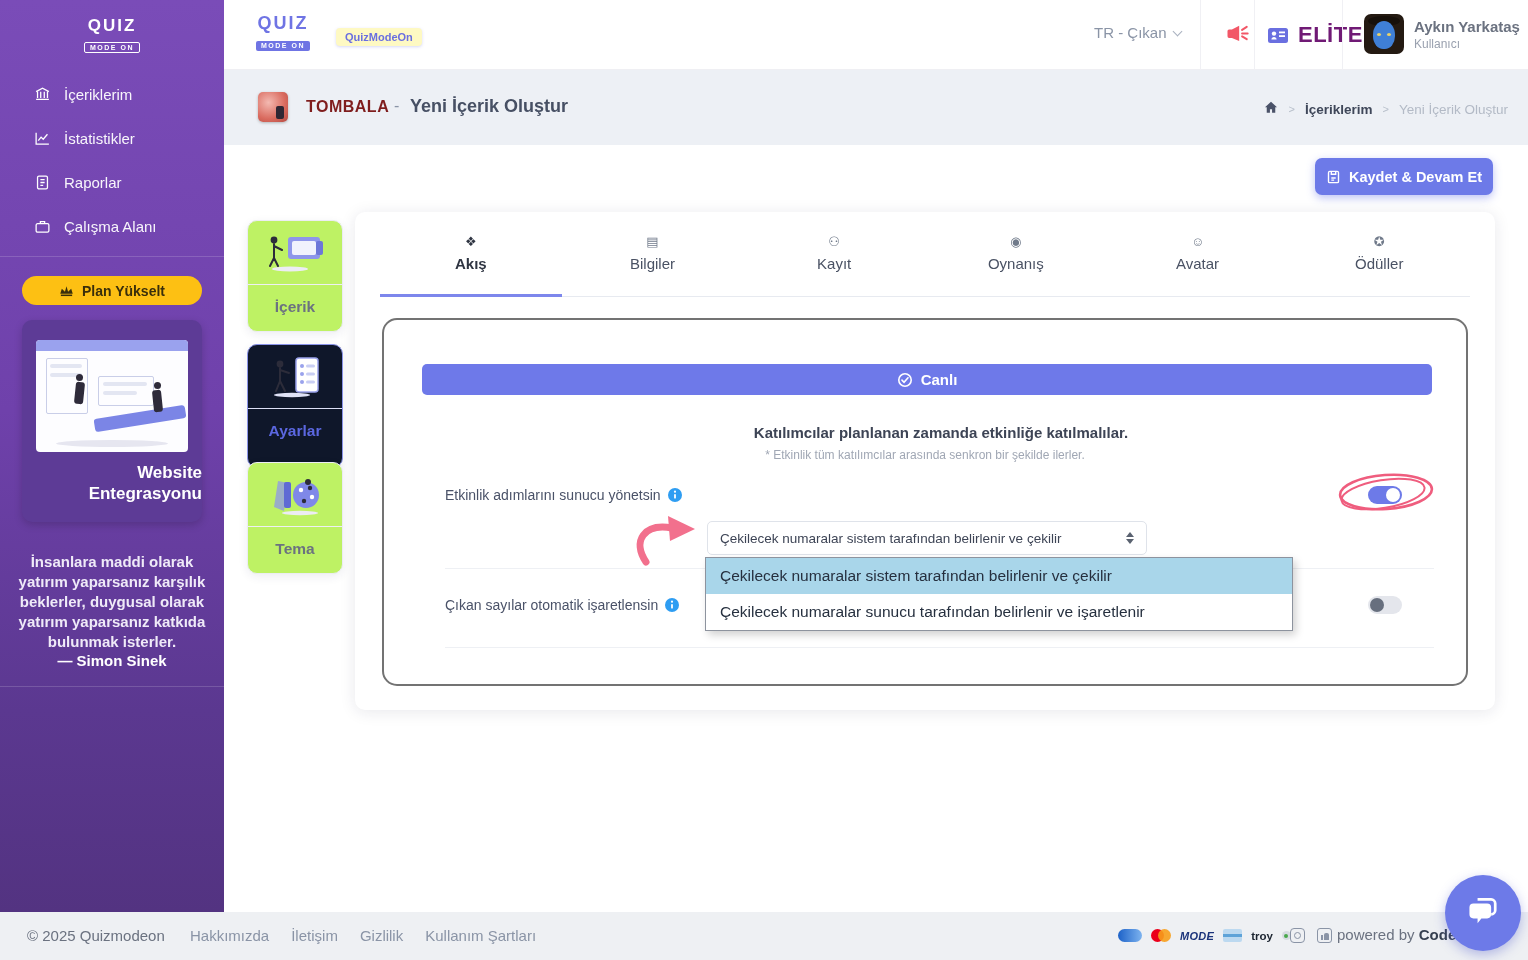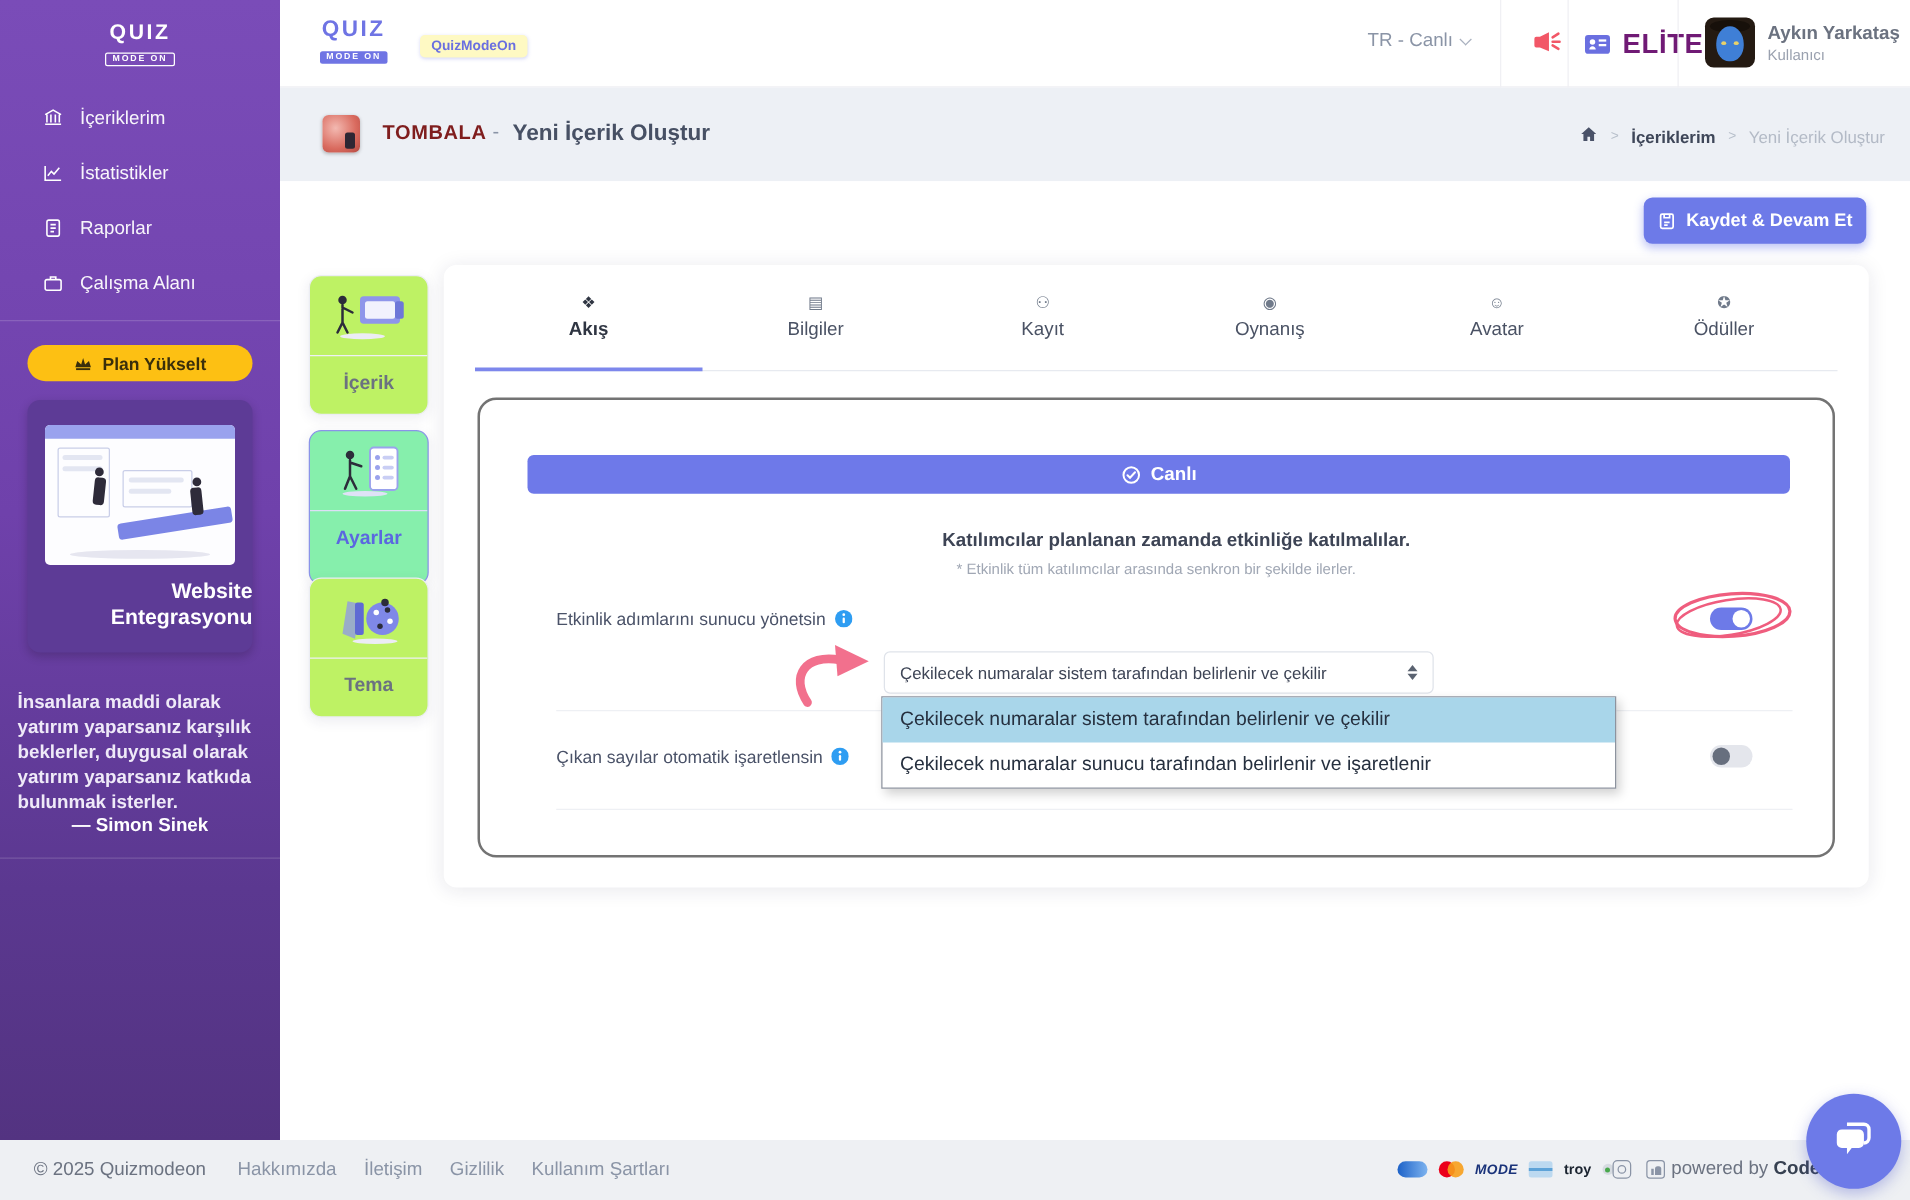--- a/index.html
+++ b/index.html
@@ -22,21 +22,21 @@
   .web-card { position:absolute; left:22px; top:320px; width:180px; height:202px; background:#5d3b96; border-radius:10px; cursor:pointer; box-shadow:0 3px 8px rgba(0,0,0,.18); }
   .web-illo { position:absolute; left:14px; top:20px; width:152px; height:112px; background:#fdfdff; border-radius:4px; overflow:hidden; }
   .wi-head { position:absolute; left:0; top:0; width:152px; height:11px; background:#9aa2ee; }
   .wi-line { position:absolute; background:#e3e6f2; border-radius:2px; }
   .wi-box  { position:absolute; border:1px solid #c9cee8; border-radius:2px; }
   .wi-bar  { position:absolute; left:58px; top:72px; width:92px; height:13px; background:#7b85e6; border-radius:3px; transform:rotate(-9deg); }
   .wi-fig  { position:absolute; width:7px; height:7px; border-radius:50%; background:#2e2b3a; }
   .wi-body { position:absolute; width:9px; height:22px; background:#2e2b3a; border-radius:3px; }
   .wi-shadow { position:absolute; left:20px; top:100px; width:112px; height:7px; background:#e6e6f0; border-radius:50%; }
   .web-title { position:absolute; left:0; top:142px; width:180px; text-align:right; color:#fff; font-size:17px; font-weight:bold; line-height:1.25; }
-  .quote { position:absolute; left:14px; top:552px; width:196px; color:#efeaf8; font-size:15px; font-weight:600; line-height:1.33; }
+  .quote { position:absolute; left:14px; top:552px; width:196px; text-align:center; color:#efeaf8; font-size:15px; font-weight:600; line-height:1.33; }
   .quote-author { position:absolute; left:14px; top:652px; width:196px; text-align:center; color:#fff; font-size:15px; font-weight:bold; }
 
   
   .topbar { position:absolute; left:224px; top:0; width:1304px; height:70px; background:#fff; border-bottom:1px solid #efeff3; }
   .h-logo { position:absolute; left:32px; top:13px; text-align:center; color:#6f74e4; cursor:pointer; }
   .h-logo .l1 { font-size:18px; font-weight:bold; letter-spacing:2px; }
   .h-logo .l2 { display:inline-block; margin-top:1px; font-size:7px; font-weight:bold; letter-spacing:1.5px; background:#6f74e4; color:#fff; border-radius:2px; padding:1.5px 5px; }
   .brand-badge { position:absolute; left:112px; top:28px; background:#fef9c3; color:#6a6fe0; font-size:11px; font-weight:bold; border-radius:4px; padding:3px 9px; box-shadow:0 1px 3px rgba(90,100,220,.25); }
   .lang { position:absolute; left:870px; top:24px; display:flex; align-items:center; gap:7px; color:#8a94a6; font-size:15px; cursor:pointer; }
   .chev { width:7px; height:7px; border-right:1.6px solid #a9b1bf; border-bottom:1.6px solid #a9b1bf; transform:rotate(45deg); margin-top:-3px; }
@@ -71,21 +71,21 @@
   .save-btn { position:absolute; left:1091px; top:13px; width:178px; height:37px; border-radius:7px; background:#6d7ae8;
     color:#fff; font-size:14.5px; font-weight:bold; display:flex; align-items:center; justify-content:center; gap:8px;
     border:none; cursor:pointer; box-shadow:0 3px 8px rgba(109,122,232,.45); font-family:inherit; }
 
   
   .side-tab { position:absolute; left:23px; width:96px; background:#bef264; border:1px solid #ecedf3; border-radius:10px;
     box-shadow:0 3px 10px rgba(40,40,90,.08); cursor:pointer; overflow:hidden; }
   .side-tab .illo { height:64px; display:flex; align-items:center; justify-content:center; border-bottom:1px solid #eef0f4; }
   .side-tab .lbl { height:44px; display:flex; align-items:center; justify-content:center; color:#6b7280; font-size:15.5px; font-weight:600; }
   .st-icerik { top:75px; height:112px; }
-  .st-ayarlar { top:199px; height:124px; border:1.5px solid #8a93e8; background:#86efac; }
+  .st-ayarlar { top:199px; height:124px; border:1.5px solid #8a93e8; background:#0f172a; }
   .st-ayarlar .illo { border-bottom:1px solid #dcdff5; }
   .st-ayarlar .lbl { color:#5b67e0; }
   .st-tema { top:317px; height:112px; }
 
   
   .panel { position:absolute; left:131px; top:67px; width:1140px; height:498px; background:#fff; border-radius:10px;
     box-shadow:0 2px 16px rgba(30,30,70,.10); }
   .tabbar { position:absolute; left:25px; top:0; width:1090px; height:85px; display:flex; border-bottom:1px solid #e7eaf0; }
   .tab { flex:1; display:flex; flex-direction:column; align-items:center; justify-content:center; gap:7px;
     border-bottom:3px solid transparent; cursor:pointer; margin-bottom:-1px; }
@@ -228,21 +228,21 @@
   </div>
 
   <div class="topbar">
     <div class="h-logo">
       <div class="l1">QUIZ</div>
       <div class="l2">MODE ON</div>
     </div>
     <div class="brand-badge">QuizModeOn</div>
 
     <div class="lang">
-      <span>TR - Canlı</span>
+      <span>TR - Çıkan</span>
       <span class="chev"></span>
     </div>
     <div class="h-div" style="left:976px"></div>
     <div class="megaphone">
       <svg width="28" height="24" viewBox="0 0 24 18">
           <path d="M13 2v13l-6.2-2.6H4.3A1.4 1.4 0 0 1 3 11V6.5a1.4 1.4 0 0 1 1.3-1.4h2.5z" fill="#f25767"></path>
           <path d="M15.5 5.5l4-2.6M15.5 8.5h4.8M15.5 11l4 2.4" stroke="#f25767" stroke-width="1.7" fill="none" stroke-linecap="round"></path>
         </svg>
     </div>
     <div class="h-div" style="left:1030px"></div>

